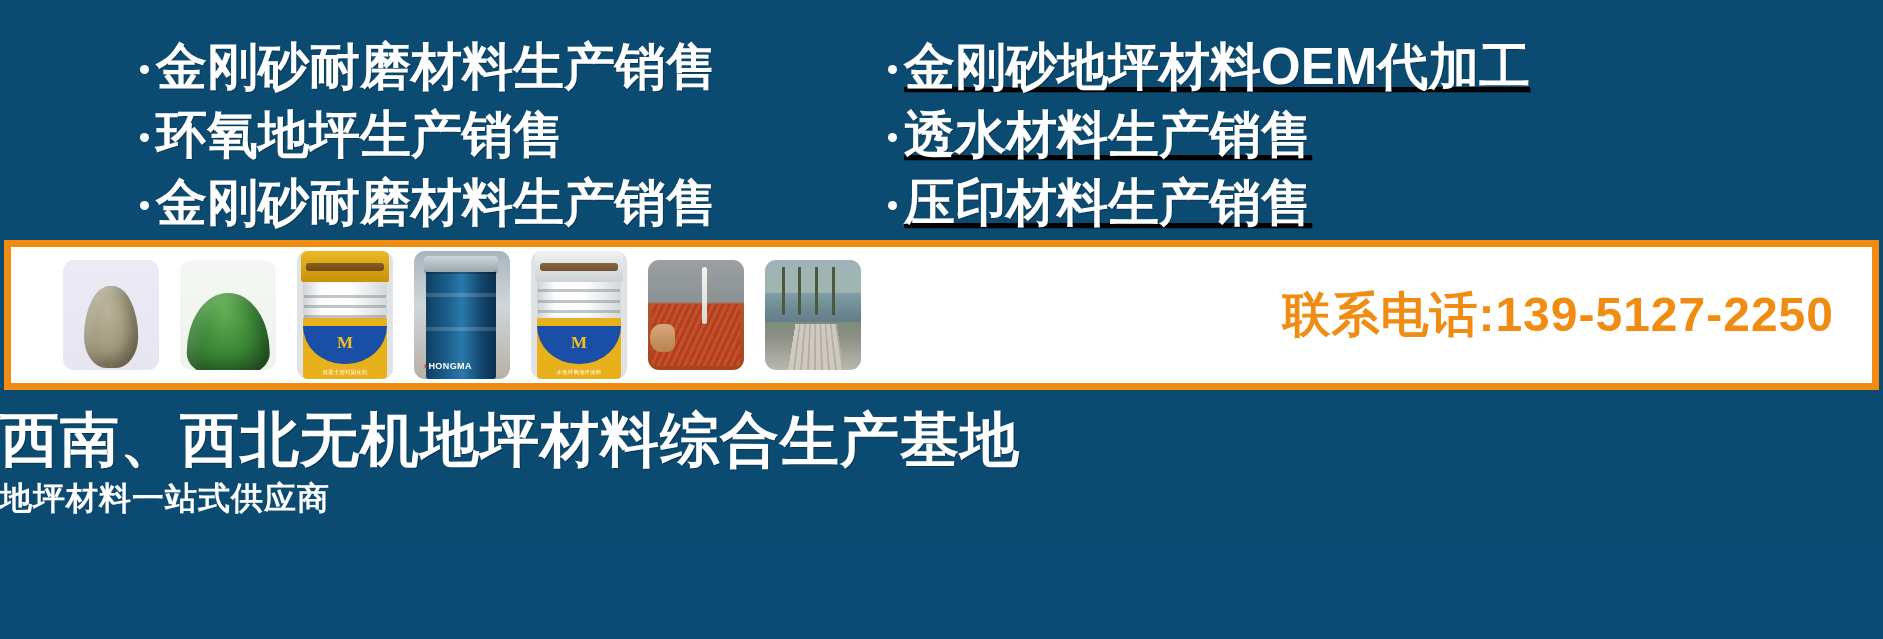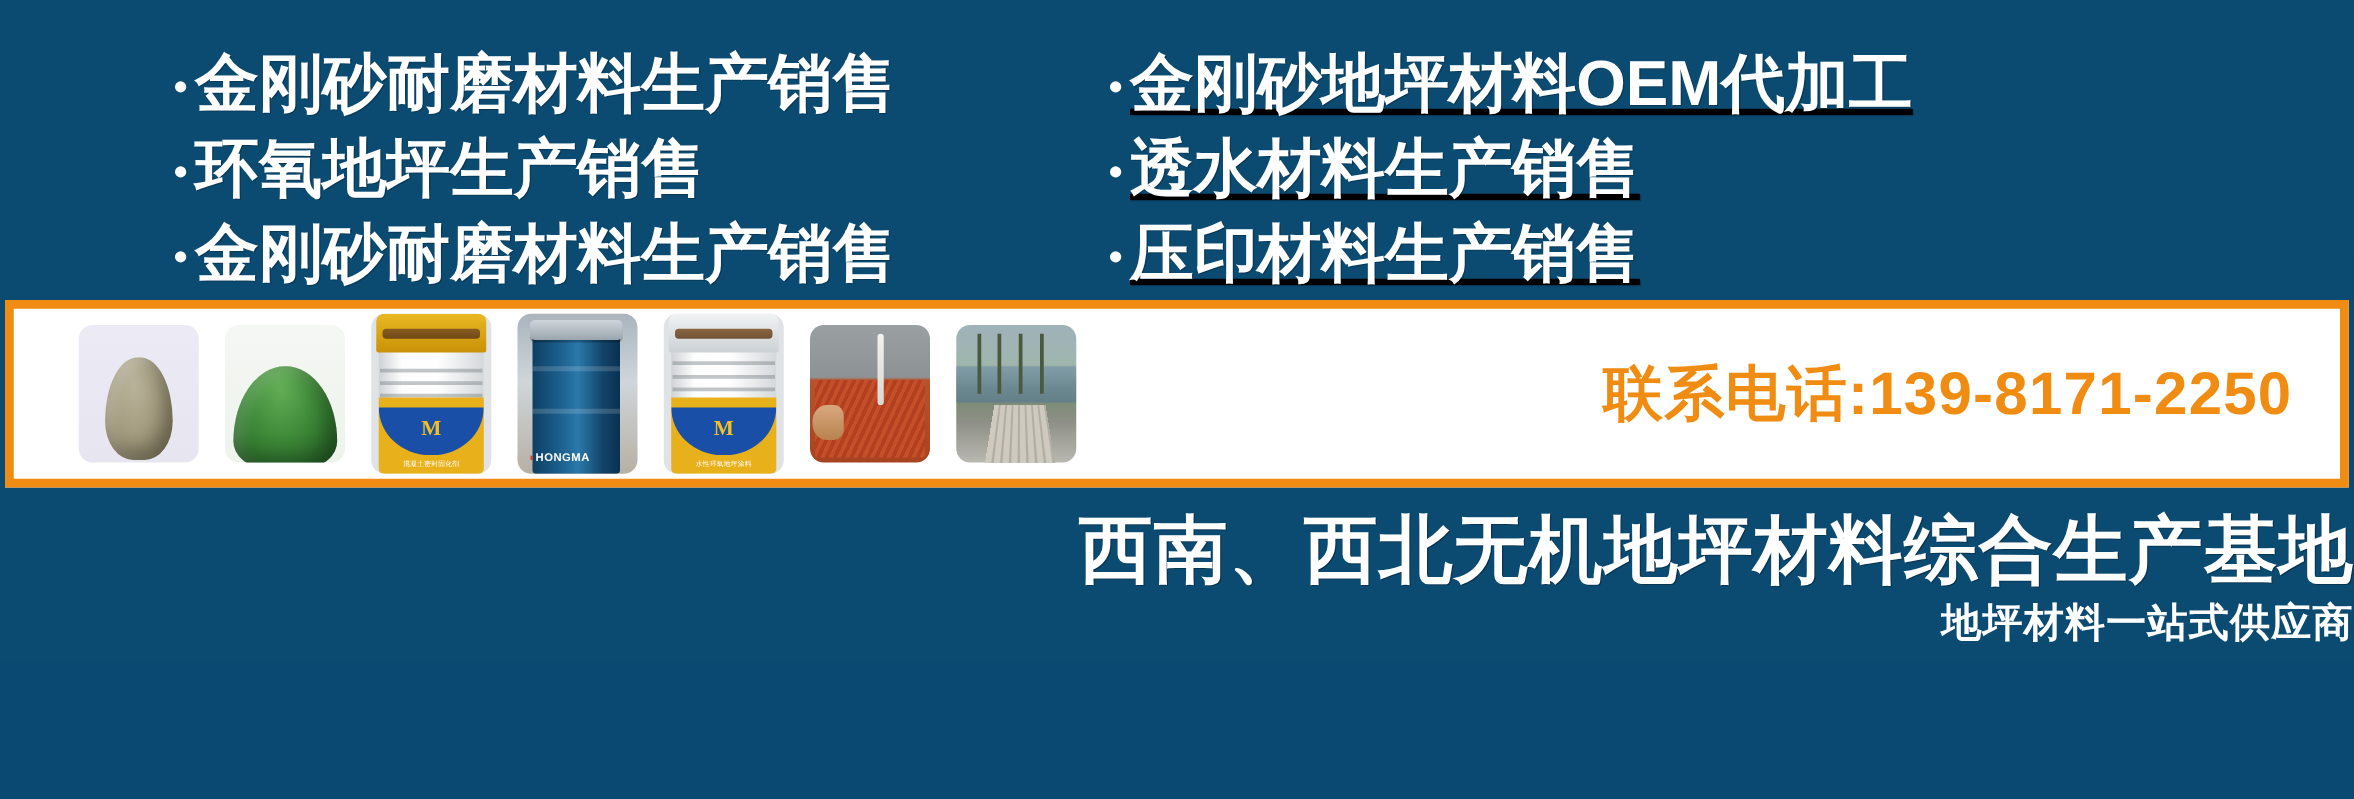--- a/index.html
+++ b/index.html
@@ -210,21 +210,21 @@
     font-size:48px;
     font-weight:bold;
     letter-spacing:1px;
     white-space:nowrap;
     font-family:"Liberation Sans","DejaVu Sans",sans-serif;
   }
   
   .bottom {
     flex:1;
     display:flex; flex-direction:column;
-    align-items:flex-end;
+    align-items:flex-start;
     justify-content:flex-start;
     padding-top:14px;
   }
   .headline {
     color:#ffffff;
     font-size:59px;
     font-weight:bold;
     letter-spacing:1px;
     line-height:72px;
     white-space:nowrap;
@@ -328,21 +328,21 @@
         <div class="water"></div>
         <div class="tree" style="left:18%"></div>
         <div class="tree" style="left:34%"></div>
         <div class="tree" style="left:52%"></div>
         <div class="tree" style="left:70%"></div>
         <div class="path"></div>
       </div>
 
     </div>
 
-    <div class="phone">联系电话:139-8171-2250</div>
+    <div class="phone">联系电话:139-5127-2250</div>
 
   </div>
 
   <div class="bottom">
     <div class="headline">西南、西北无机地坪材料综合生产基地</div>
     <div class="subline">地坪材料一站式供应商</div>
   </div>
 
 </div>
 

